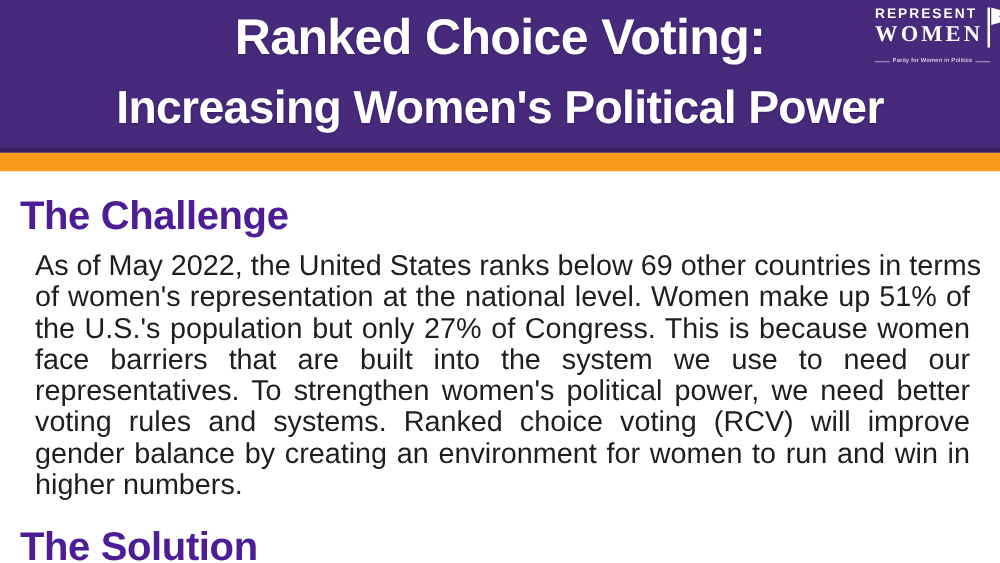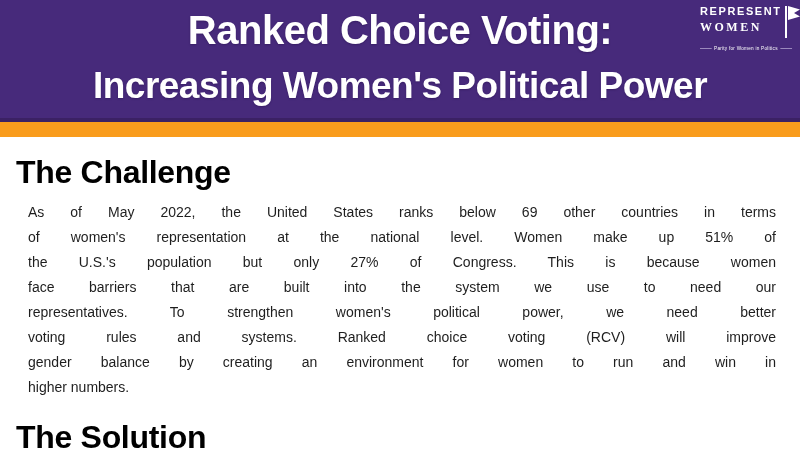--- a/index.html
+++ b/index.html
@@ -39,21 +39,21 @@
     color: #ffffff; text-align: left;
   }
   .logo-top { display: flex; align-items: stretch; }
   .logo-textcol { flex: 0 0 auto; }
   .logo-line1 {
     font-size: 11px; font-weight: 800; letter-spacing: 1.6px;
     line-height: 13px;
   }
   .logo-line2 {
     font-family: "Liberation Serif", serif;
-    font-size: 12px; font-weight: 700; letter-spacing: 2.5px;
+    font-size: 18px; font-weight: 700; letter-spacing: 2.5px;
     line-height: 19px;
   }
   .logo-flag { flex: 0 0 auto; margin-left: 1px; }
   .logo-tagline {
     display: flex; align-items: center; gap: 3px;
     margin-top: 2px; white-space: nowrap;
     font-size: 6px; letter-spacing: 0.3px;
     transform: scale(0.78); transform-origin: left center;
     width: 128%;
   }
@@ -61,29 +61,29 @@
     content: ""; flex: 1; height: 1px; background: #cfc3e6; opacity: .8;
   }
 
   
   .stripe { height: 15px; background: #F99C1C; }
 
   
   main { padding: 0 24px 0 16px; }
   .section-heading {
     margin: 18px 0 10px 0;
-    color: #000000;
+    color: #4c1d95;
     font-size: 32px; line-height: 35px;
     font-weight: 800; letter-spacing: -0.3px;
   }
   .section-heading.solution { margin-top: 20px; margin-bottom: 0; }
   .para {
     margin-left: 12px;
     color: #1E1E1E;
-    font-size: 14px; line-height: 25px;
+    font-size: 23px; line-height: 25px;
   }
   .pline {
     white-space: nowrap;
     text-align: justify;
     text-align-last: justify;
     text-justify: inter-word;
   }
   .pline.last { text-align-last: left; }
 </style>
 </head>

